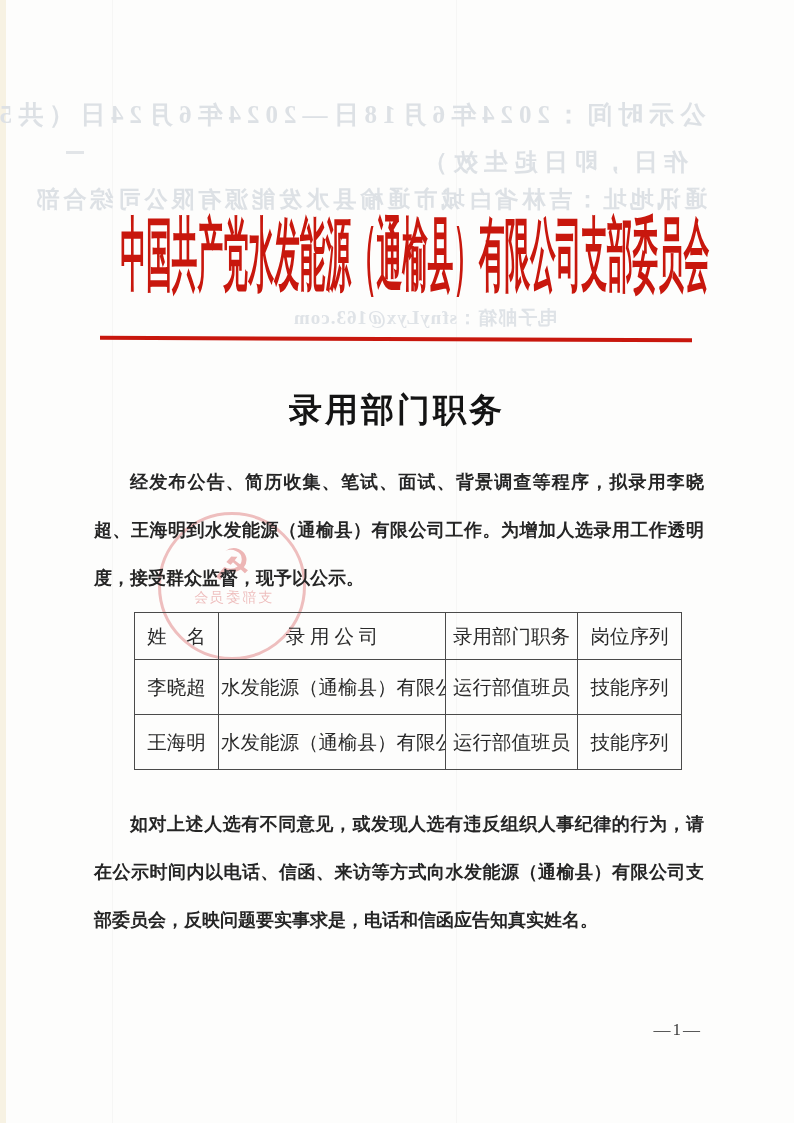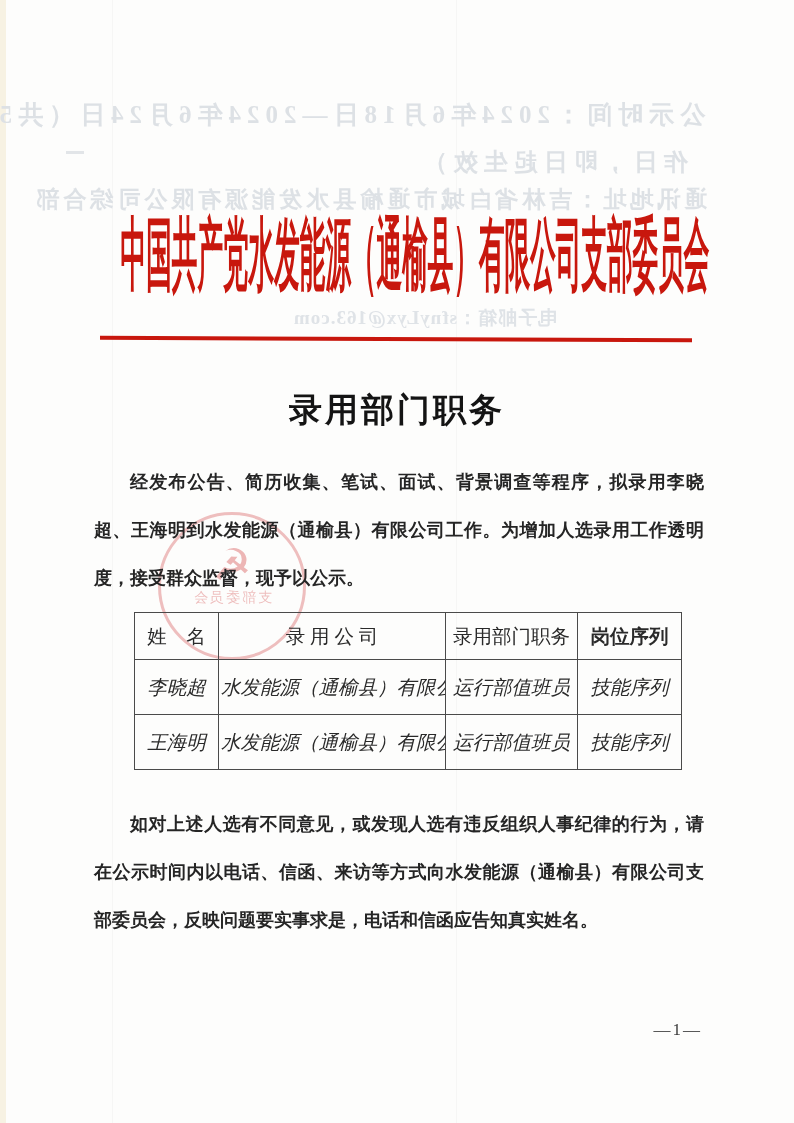--- a/index.html
+++ b/index.html
@@ -88,25 +88,25 @@
     table-layout:fixed;
   }
   .hire-table td{
     border:1.6px solid #4a4a4a;
     text-align:center;vertical-align:middle;
     padding:0 2px;
     white-space:nowrap;
     overflow:hidden;
   }
   .hire-table tr.hdr td{height:46px;}
-  .hire-table tr.row td{height:54px;font-style:italic;}
+  .hire-table tr.row td{height:54px;}
   .col-name{width:79px;}
   .col-company{width:222px;border-radius:6px;}
   .col-dept{width:127px;margin-top:8px;}
-  .col-seq{width:99px;font-weight:bold;}
+  .col-seq{width:99px;}
   
   .page-num{
     position:absolute;top:1020px;right:92px;
     font-size:17px;color:#3a3a3a;letter-spacing:2px;
     z-index:2;
   }
   
   .stamp{
     position:absolute;top:512px;left:158px;width:142px;height:142px;
     border:3px solid rgba(205,45,45,.30);

